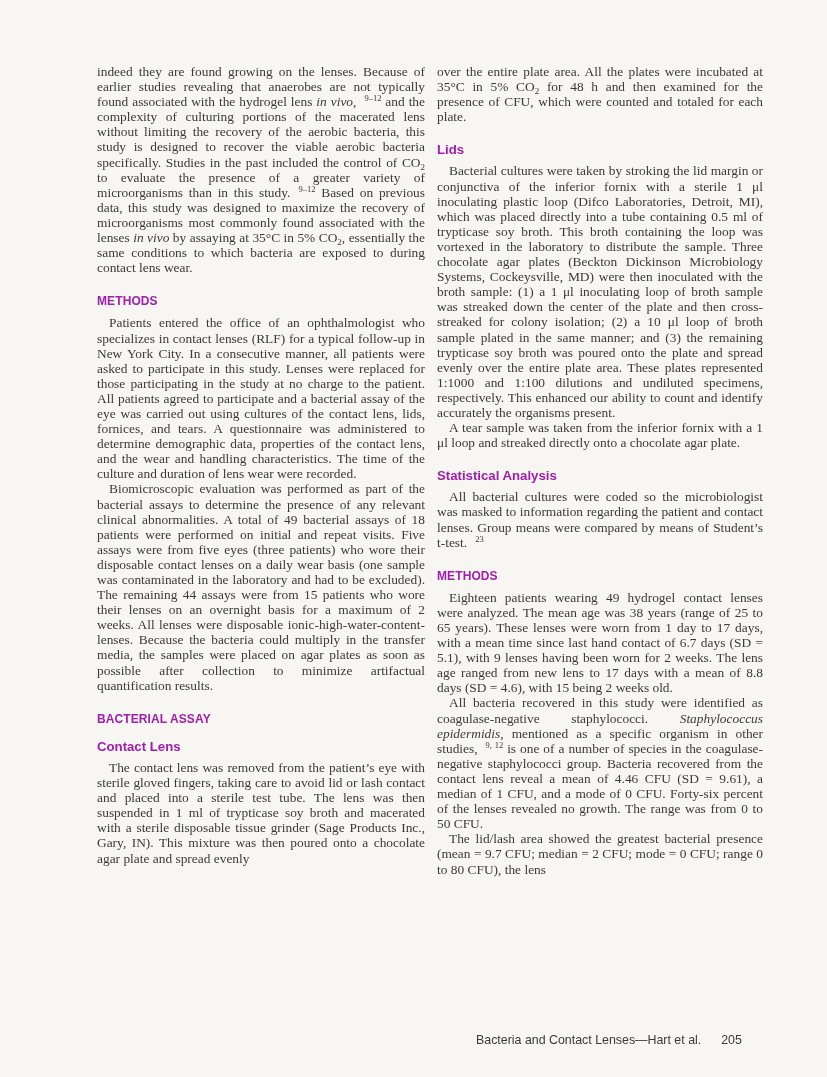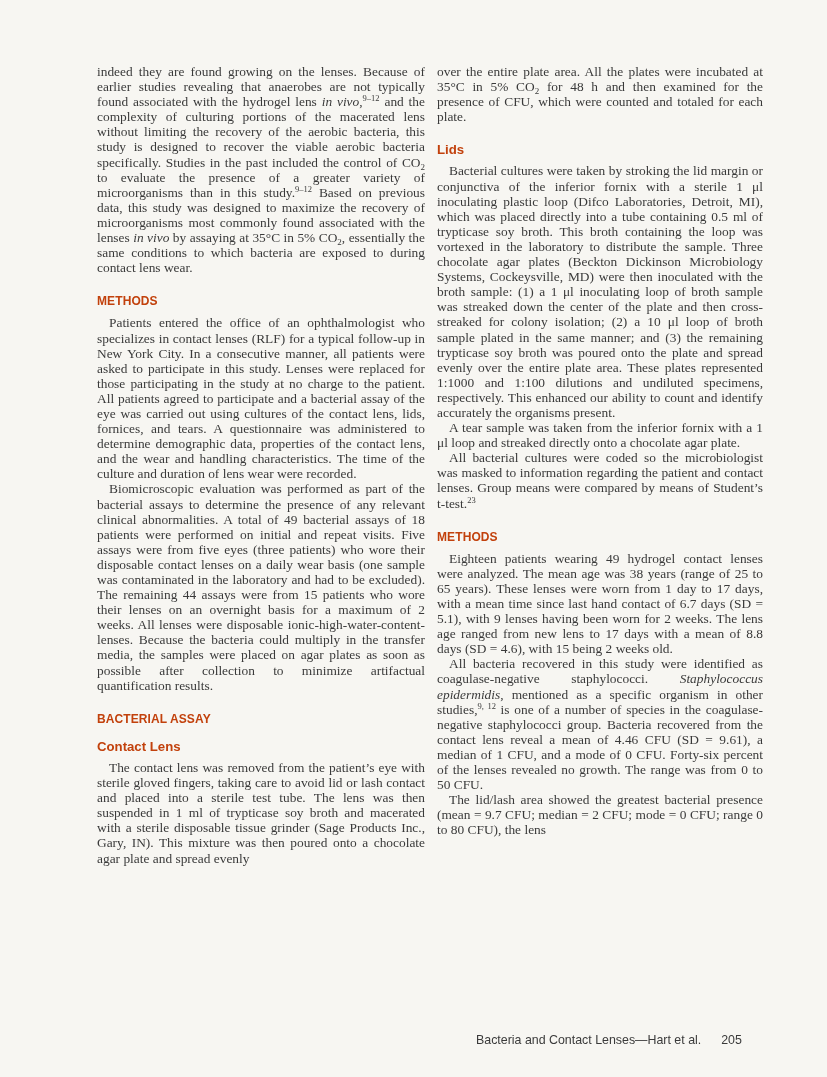--- a/index.html
+++ b/index.html
@@ -19,27 +19,27 @@
     line-height: 15.1px;
     text-align: justify;
   }
   .col.left { left: 97px; }
   .col.right { left: 437px; width: 326px; }
   .col p { margin: 0; text-indent: 12px; }
   .col p.noindent { text-indent: 0; }
   h2, h3 {
     font-family: "Liberation Sans", "DejaVu Sans", sans-serif;
     font-weight: bold;
-    color: #c2410c;
+    color: #a21caf;
     margin: 0;
   }
   h2 { font-size: 12px; margin-top: 19px; margin-bottom: 6px; letter-spacing: 0.1px; }
   h3 { font-size: 13.2px; margin-top: 18px; margin-bottom: 6px; }
   .sub { font-size: 9px; vertical-align: -3px; line-height: 0; }
-  .sup { font-size: 8.5px; vertical-align: 5px; line-height: 0; }
+  .sup { font-size: 8.5px; vertical-align: 5px; line-height: 0; margin-left: 8px; }
   i { }
   .footer {
     position: absolute;
     left: 476px; top: 1033px;
     font-family: "Liberation Sans", "DejaVu Sans", sans-serif;
     font-size: 12.4px;
     color: #3a3a3a;
   }
   .footer .page-num { margin-left: 20px; text-align: right; }
 </style>
@@ -59,20 +59,21 @@
 </div>
 
 <div class="col right">
   <p class="noindent"><span>over the entire plate area. All the plates were incubated at 35°C in 5% CO</span><span class="sub">2</span><span> for 48 h and then examined for the presence of CFU, which were counted and totaled for each plate.</span></p>
 
   <h3>Lids</h3>
   <p>Bacterial cultures were taken by stroking the lid margin or conjunctiva of the inferior fornix with a sterile 1 μl inoculating plastic loop (Difco Laboratories, Detroit, MI), which was placed directly into a tube containing 0.5 ml of trypticase soy broth. This broth containing the loop was vortexed in the laboratory to distribute the sample. Three chocolate agar plates (Beckton Dickinson Microbiology Systems, Cockeysville, MD) were then inoculated with the broth sample: (1) a 1 μl inoculating loop of broth sample was streaked down the center of the plate and then cross-streaked for colony isolation; (2) a 10 μl loop of broth sample plated in the same manner; and (3) the remaining trypticase soy broth was poured onto the plate and spread evenly over the entire plate area. These plates represented 1:1000 and 1:100 dilutions and undiluted specimens, respectively. This enhanced our ability to count and identify accurately the organisms present.</p>
 
   <p>A tear sample was taken from the inferior fornix with a 1 μl loop and streaked directly onto a chocolate agar plate.</p>
 
+  <h3>Statistical Analysis</h3>
   <p><span>All bacterial cultures were coded so the microbiologist was masked to information regarding the patient and contact lenses. Group means were compared by means of Student’s t-test.</span><span class="sup">23</span></p>
 
   <h2>METHODS</h2>
   <p>Eighteen patients wearing 49 hydrogel contact lenses were analyzed. The mean age was 38 years (range of 25 to 65 years). These lenses were worn from 1 day to 17 days, with a mean time since last hand contact of 6.7 days (SD = 5.1), with 9 lenses having been worn for 2 weeks. The lens age ranged from new lens to 17 days with a mean of 8.8 days (SD = 4.6), with 15 being 2 weeks old.</p>
   <p><span>All bacteria recovered in this study were identified as coagulase-negative staphylococci. </span><i>Staphylococcus epidermidis</i><span>, mentioned as a specific organism in other studies,</span><span class="sup">9, 12</span><span> is one of a number of species in the coagulase-negative staphylococci group. Bacteria recovered from the contact lens reveal a mean of 4.46 CFU (SD = 9.61), a median of 1 CFU, and a mode of 0 CFU. Forty-six percent of the lenses revealed no growth. The range was from 0 to 50 CFU.</span></p>
   <p>The lid/lash area showed the greatest bacterial presence (mean = 9.7 CFU; median = 2 CFU; mode = 0 CFU; range 0 to 80 CFU), the lens</p>
 </div>
 
 <div class="footer">
   <span>Bacteria and Contact Lenses—Hart et al.</span><span class="page-num">205</span>

